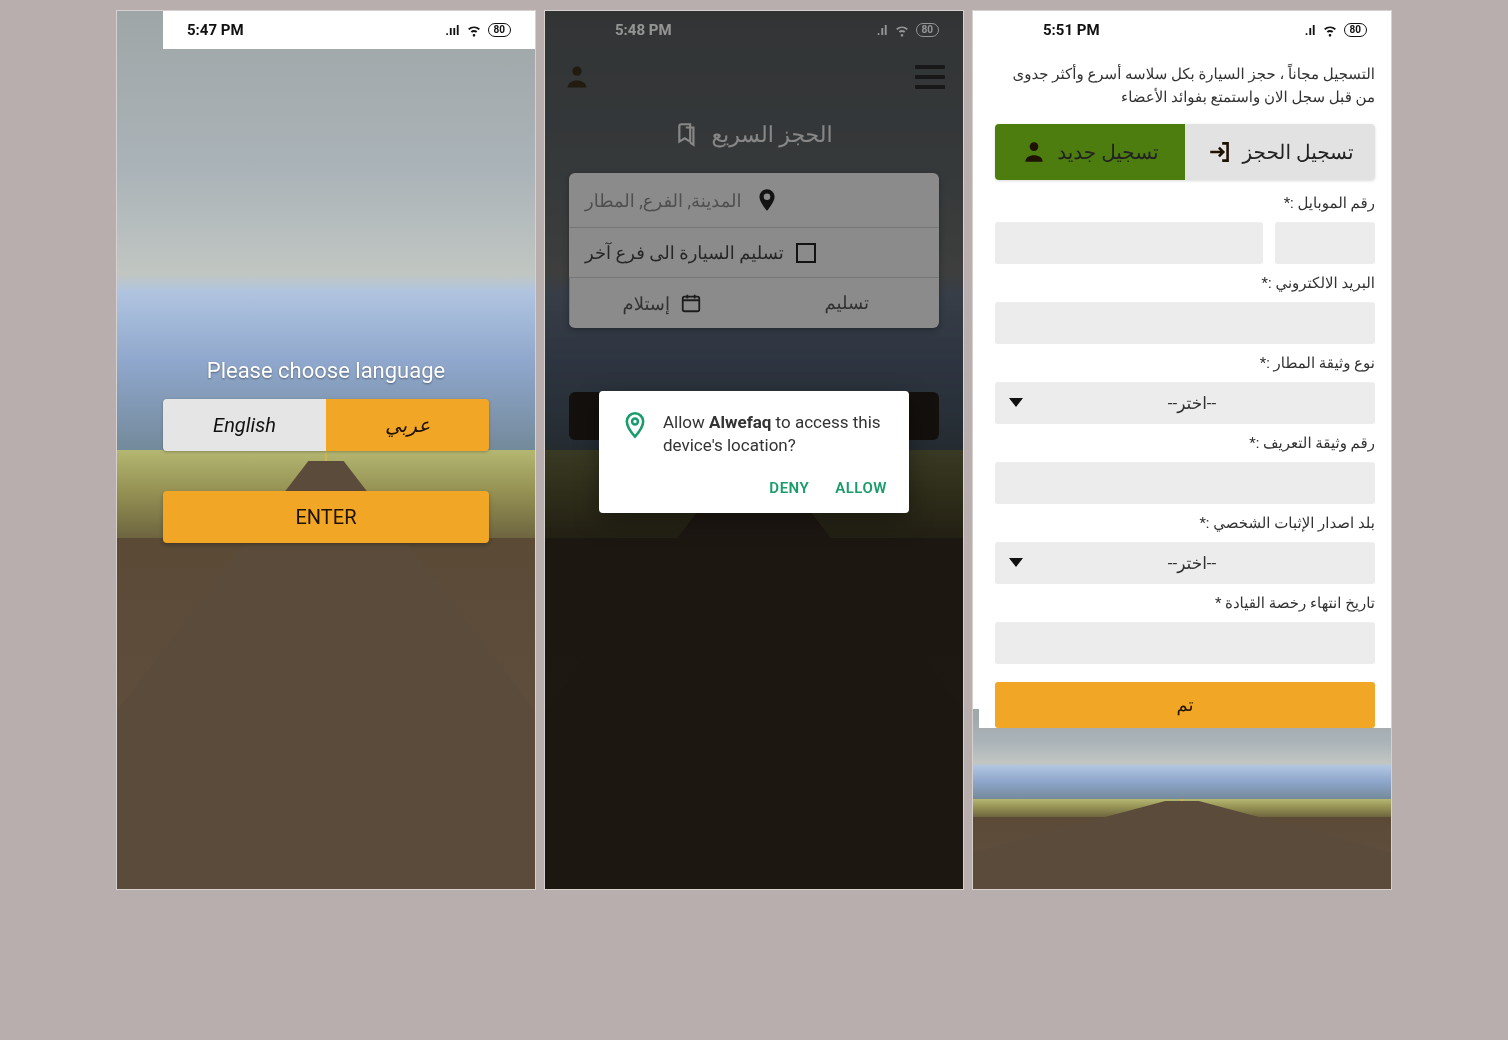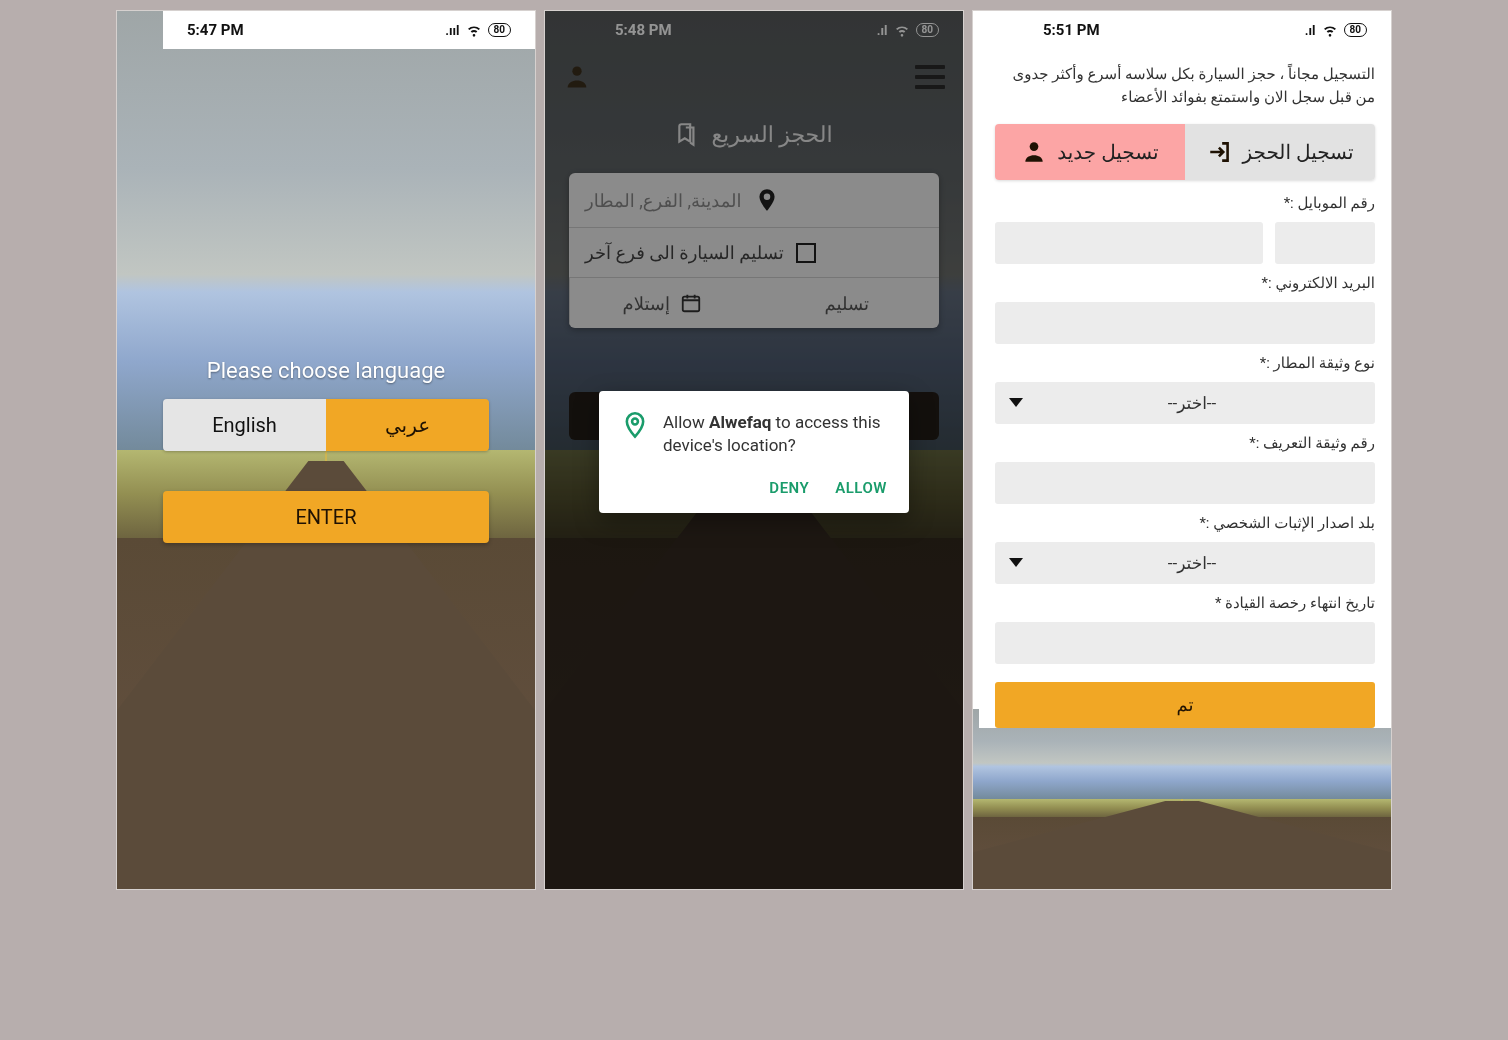--- a/index.html
+++ b/index.html
@@ -57,20 +57,21 @@
 
   
   .s1-content {
     position:absolute; inset:0; display:flex; flex-direction:column;
     align-items:center; justify-content:center; gap:16px; padding:0 46px; z-index:4;
   }
   .choose-label { color:#fff; font-size:22px; text-shadow:0 1px 2px rgba(0,0,0,.4); }
   .lang-row {
     display:flex; width:100%; border-radius:4px; overflow:hidden;
     box-shadow:0 1px 3px rgba(0,0,0,.25);
+    font-style:italic;
   }
   .lang-btn {
     flex:1; height:52px; display:flex; align-items:center; justify-content:center;
     font-size:20px; cursor:pointer; background:#e5e5e5; color:#111;
   }
   .lang-btn.active { background:#f1a725; color:#1f1203; }
   .enter-btn {
     margin-top:24px; width:100%; height:52px; border-radius:4px;
     background:#f1a725; color:#1f1203; font-size:20px;
     display:flex; align-items:center; justify-content:center; cursor:pointer;
@@ -99,21 +100,21 @@
     box-shadow:0 2px 6px rgba(0,0,0,.3); overflow:hidden;
   }
   .card-row {
     display:flex; align-items:center; gap:12px; padding:14px 16px;
     border-bottom:1px solid #ccc; color:#444; font-size:18px;
     justify-content:flex-end; direction:rtl;
   }
   .card-row:last-child { border-bottom:none; }
   .pin-ico { width:26px; height:26px; flex:0 0 auto; }
   .sq-ico { width:20px; height:20px; border:2px solid #222; }
-  .date-row { display:flex; align-items:center; }
+  .date-row { display:flex; align-items:flex-start; }
   .date-half { flex:1; text-align:center; padding:14px 10px; color:#555; font-size:18px; }
   .date-half:first-child { border-inline-end:1px solid #ccc; display:flex; gap:10px; justify-content:center; align-items:center; }
   .cal-ico { width:22px; height:22px; }
   .manage-btn {
     margin-top:64px; height:48px; border-radius:6px;
     background:rgba(30,22,14,.88); color:#eee; font-size:20px;
     display:flex; align-items:center; justify-content:center; cursor:pointer;
   }
   
   .perm-dialog {
@@ -137,21 +138,21 @@
   .s3-top {
     position:absolute; top:38px; left:6px; right:0; padding:14px 16px 0 16px; z-index:4;
     background:#fff;
   }
   .s3-desc { font-size:15px; color:#333; text-align:right; direction:rtl; line-height:1.55; margin-bottom:14px; }
   .tab-row { display:flex; border-radius:4px; overflow:hidden; box-shadow:0 1px 3px rgba(0,0,0,.15); margin-bottom:4px; }
   .tab {
     flex:1; height:56px; display:flex; gap:10px; align-items:center; justify-content:center;
     font-size:20px; cursor:pointer; background:#e2e2e2; color:#222;
   }
-  .tab.active { background:#fca5a5; }
+  .tab.active { background:#4d7c0f; }
   .tab svg { width:26px; height:26px; }
   .form {
     display:flex; flex-direction:column; gap:10px; margin-top:14px;
     direction:rtl;
   }
   .flabel { font-size:15px; color:#333; text-align:right; }
   .finput, .fselect {
     background:#ececec; border:none; border-radius:3px; height:42px; width:100%;
   }
   .mobile-row { display:flex; gap:12px; direction:rtl; }

